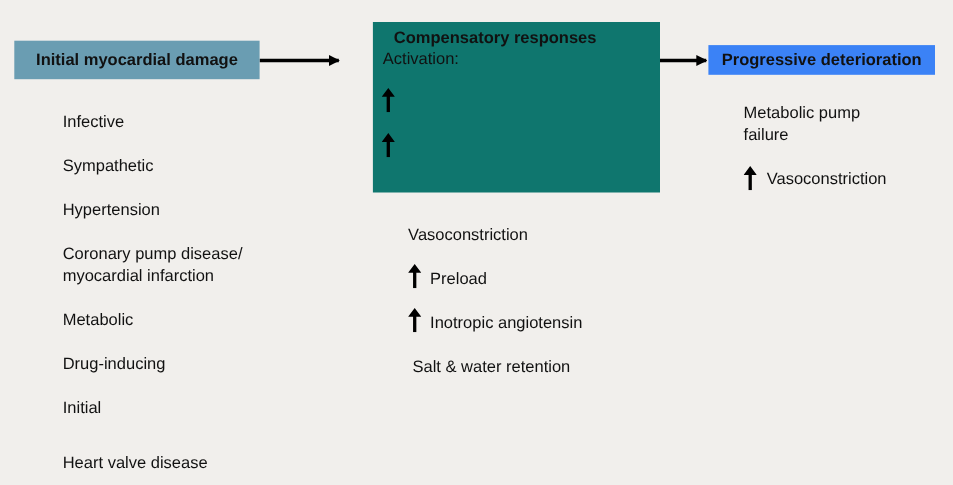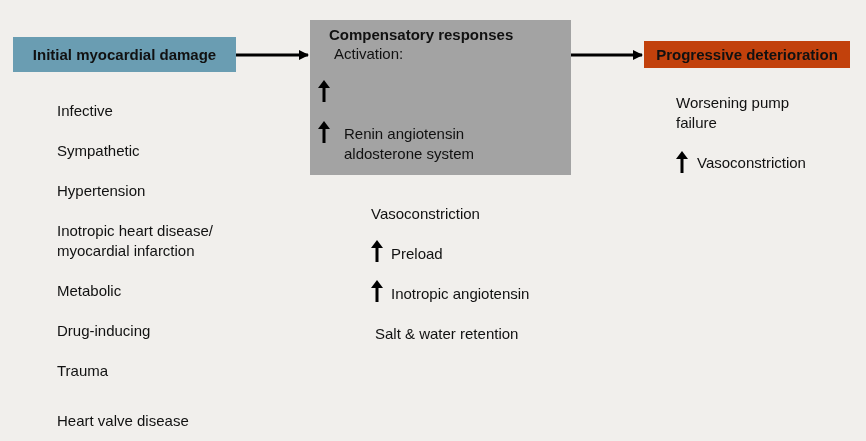--- a/index.html
+++ b/index.html
@@ -45,64 +45,62 @@
 </svg>
 
 <div id="box-initial" class="box" style="background: rgb(106, 157, 178);">
   <span>Initial myocardial damage</span>
 </div>
 
 <div>
   <div class="t" style="left:57px;top:101px">Infective</div>
   <div class="t" style="left:57px;top:141px">Sympathetic</div>
   <div class="t" style="left:57px;top:181px">Hypertension</div>
-  <div class="t" style="left:57px;top:221px">Inotropic heart disease/</div>
+  <div class="t" style="left:57px;top:221px">Coronary pump disease/</div>
   <div class="t" style="left:57px;top:241px">myocardial infarction</div>
   <div class="t" style="left:57px;top:281px">Metabolic</div>
   <div class="t" style="left:57px;top:321px">Drug-inducing</div>
-  <div class="t" style="left:57px;top:361px">Trauma</div>
+  <div class="t" style="left:57px;top:361px">Initial</div>
   <div class="t" style="left:57px;top:411px">Heart valve disease</div>
 </div>
 
-<div id="box-comp" class="box" style="background: #a3a3a3;">
+<div id="box-comp" class="box" style="background: #0f766e; margin-left: 29px;">
   <div class="t" style="left:19px;top:5px;font-weight:bold">Compensatory responses</div>
-  <div class="t" style="left:24px;top:24px">Activation:</div>
+  <div class="t" style="left:9px;top:24px">Activation:</div>
 
   <svg class="up" style="left:8px;top:60px" viewBox="0 0 12 22">
       <path d="M6,0 L12,8 L7.5,8 L7.5,22 L4.5,22 L4.5,8 L0,8 Z" fill="#000"></path>
     </svg>
 
   <svg class="up" style="left:8px;top:101px" viewBox="0 0 12 22">
       <path d="M6,0 L12,8 L7.5,8 L7.5,22 L4.5,22 L4.5,8 L0,8 Z" fill="#000"></path>
     </svg>
-  <div class="t" style="left:34px;top:104px">Renin angiotensin</div>
-  <div class="t" style="left:34px;top:124px">aldosterone system</div>
 </div>
 
 <div>
   <div class="t" style="left:371px;top:204px">Vasoconstriction</div>
 
   <svg class="up" style="left:371px;top:240px" viewBox="0 0 12 22">
       <path d="M6,0 L12,8 L7.5,8 L7.5,22 L4.5,22 L4.5,8 L0,8 Z" fill="#000"></path>
     </svg>
   <div class="t" style="left:391px;top:244px">Preload</div>
 
   <svg class="up" style="left:371px;top:280px" viewBox="0 0 12 22">
       <path d="M6,0 L12,8 L7.5,8 L7.5,22 L4.5,22 L4.5,8 L0,8 Z" fill="#000"></path>
     </svg>
   <div class="t" style="left:391px;top:284px">Inotropic angiotensin</div>
 
   <div class="t" style="left:375px;top:324px">Salt &amp; water retention</div>
 </div>
 
-<div id="box-prog" class="box" style="background: #c2410c;">
+<div id="box-prog" class="box" style="background: #3b82f6;">
   <span>Progressive deterioration</span>
 </div>
 
 <div>
-  <div class="t" style="left:676px;top:93px">Worsening pump</div>
+  <div class="t" style="left:676px;top:93px">Metabolic pump</div>
   <div class="t" style="left:676px;top:113px">failure</div>
 
   <svg class="up" style="left:676px;top:151px" viewBox="0 0 12 22">
       <path d="M6,0 L12,8 L7.5,8 L7.5,22 L4.5,22 L4.5,8 L0,8 Z" fill="#000"></path>
     </svg>
   <div class="t" style="left:697px;top:153px">Vasoconstriction</div>
 </div>
 
 </body></html>

